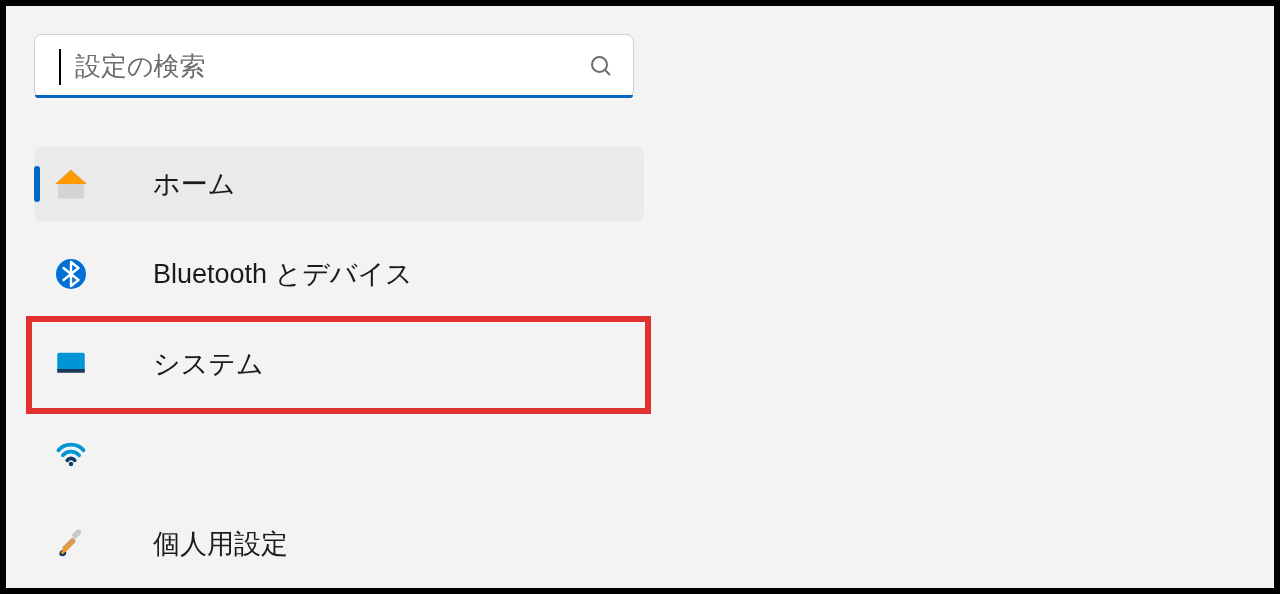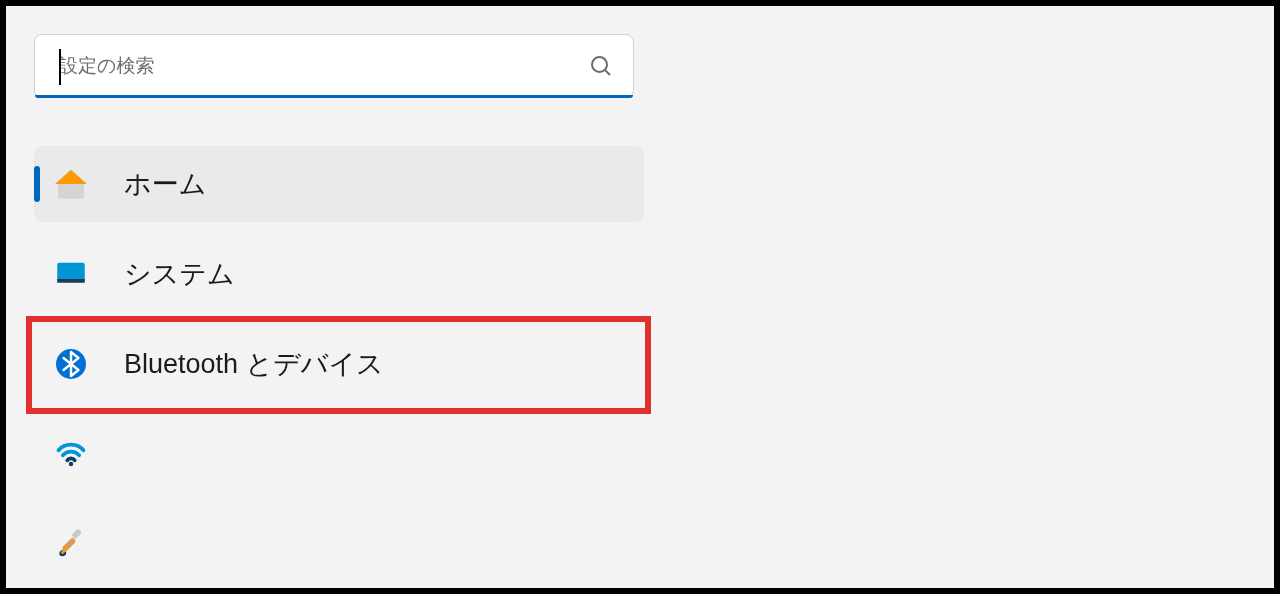--- a/index.html
+++ b/index.html
@@ -35,23 +35,24 @@
     position: absolute;
     left: 0; right: 0; bottom: -1px;
     height: 3px;
     background: #0067c0;
     border-radius: 0 0 8px 8px;
   }
   .search-input {
     flex: 1;
     border: none;
     outline: none;
-    font-size: 19px;
+    font-size: 26px;
     color: #1b1b1b;
     background: transparent;
+    margin-left: 16px;
   }
   .search-input::placeholder { color: #6c6c6c; }
   .caret {
     position: absolute;
     left: 24px; top: 14px;
     width: 2px; height: 36px;
     background: #000;
   }
   .search-icon-svg { width: 24px; height: 24px; stroke: #6c6c6c; fill: none; stroke-width: 2; }
 
@@ -61,20 +62,21 @@
     display: flex;
     align-items: center;
     height: 76px;
     border-radius: 8px;
     padding-left: 18px;
     font-size: 27px;
     color: #1b1b1b;
     position: relative;
     margin-bottom: 14px;
     cursor: default;
+    gap: 29px;
   }
   .nav-item.selected { background: #eaeaea; }
   .nav-item.selected::before {
     content: "";
     position: absolute;
     left: 0; top: 20px; bottom: 20px;
     width: 6px;
     background: #0067c0;
     border-radius: 3px;
   }
@@ -121,36 +123,36 @@
           <polygon points="24,6 44,24 4,24" fill="#f29a1f"></polygon>
           <polygon points="24,8 42,24 6,24" fill="#ff9a00"></polygon>
           <rect x="8" y="24" width="32" height="18" fill="#d4d4d4"></rect>
         </svg>
       </span>
       <span class="nav-label">ホーム</span>
     </div>
 
     <div class="nav-item">
       <span class="nav-icon">
+        <svg viewBox="0 0 48 48" width="36" height="36">
+          <circle cx="24" cy="24" r="20" fill="#0070d4"></circle>
+          <path d="M24 8 L34 16 L24 24 L34 32 L24 40 L24 8 M14 16 L34 32 M14 32 L34 16" stroke="#ffffff" stroke-width="3.2" fill="none" stroke-linejoin="round" stroke-linecap="round"></path>
+        </svg>
+      </span>
+      <span class="nav-label">Bluetooth とデバイス</span>
+    </div>
+
+    <div class="nav-item">
+      <span class="nav-icon">
         <svg viewBox="0 0 48 48" width="36" height="30">
           <rect x="2" y="6" width="44" height="30" rx="3" fill="#0096d6"></rect>
           <rect x="2" y="32" width="44" height="6" rx="0" fill="#1b3a57"></rect>
         </svg>
       </span>
       <span class="nav-label">システム</span>
-    </div>
-
-    <div class="nav-item">
-      <span class="nav-icon">
-        <svg viewBox="0 0 48 48" width="36" height="36">
-          <circle cx="24" cy="24" r="20" fill="#0070d4"></circle>
-          <path d="M24 8 L34 16 L24 24 L34 32 L24 40 L24 8 M14 16 L34 32 M14 32 L34 16" stroke="#ffffff" stroke-width="3.2" fill="none" stroke-linejoin="round" stroke-linecap="round"></path>
-        </svg>
-      </span>
-      <span class="nav-label">Bluetooth とデバイス</span>
     </div>
 
     <div class="nav-item">
       <span class="nav-icon">
         <svg viewBox="0 0 48 48" width="36" height="30">
           <path d="M4 18 C14 6 34 6 44 18" stroke="#0096d6" stroke-width="6" fill="none" stroke-linecap="round"></path>
           <path d="M11 26 C18 18 30 18 37 26" stroke="#0096d6" stroke-width="6" fill="none" stroke-linecap="round"></path>
           <path d="M18 34 C21 30 27 30 30 34" stroke="#0b3d66" stroke-width="6" fill="none" stroke-linecap="round"></path>
           <circle cx="24" cy="40" r="3.5" fill="#0b3d66"></circle>
         </svg>
@@ -159,19 +161,20 @@
 
     <div class="nav-item">
       <span class="nav-icon">
         <svg viewBox="0 0 48 48" width="34" height="34">
           <path d="M8 40 C6 34 12 30 16 34 C20 38 14 44 8 40 Z" fill="#0b3d66"></path>
           <rect x="17" y="14" width="8" height="22" rx="3" transform="rotate(45 21 25)" fill="#d99a52"></rect>
           <rect x="28" y="3" width="8" height="14" rx="3" transform="rotate(45 32 10)" fill="#c8c8c8"></rect>
           <path d="M12 36 L18 30" stroke="#f29a1f" stroke-width="4" stroke-linecap="round"></path>
         </svg>
       </span>
+      <span class="nav-label">個人用設定</span>
     </div>
 
   </div>
 
   <div class="highlight-box"></div>
 
 </div>
 
 </body></html>

